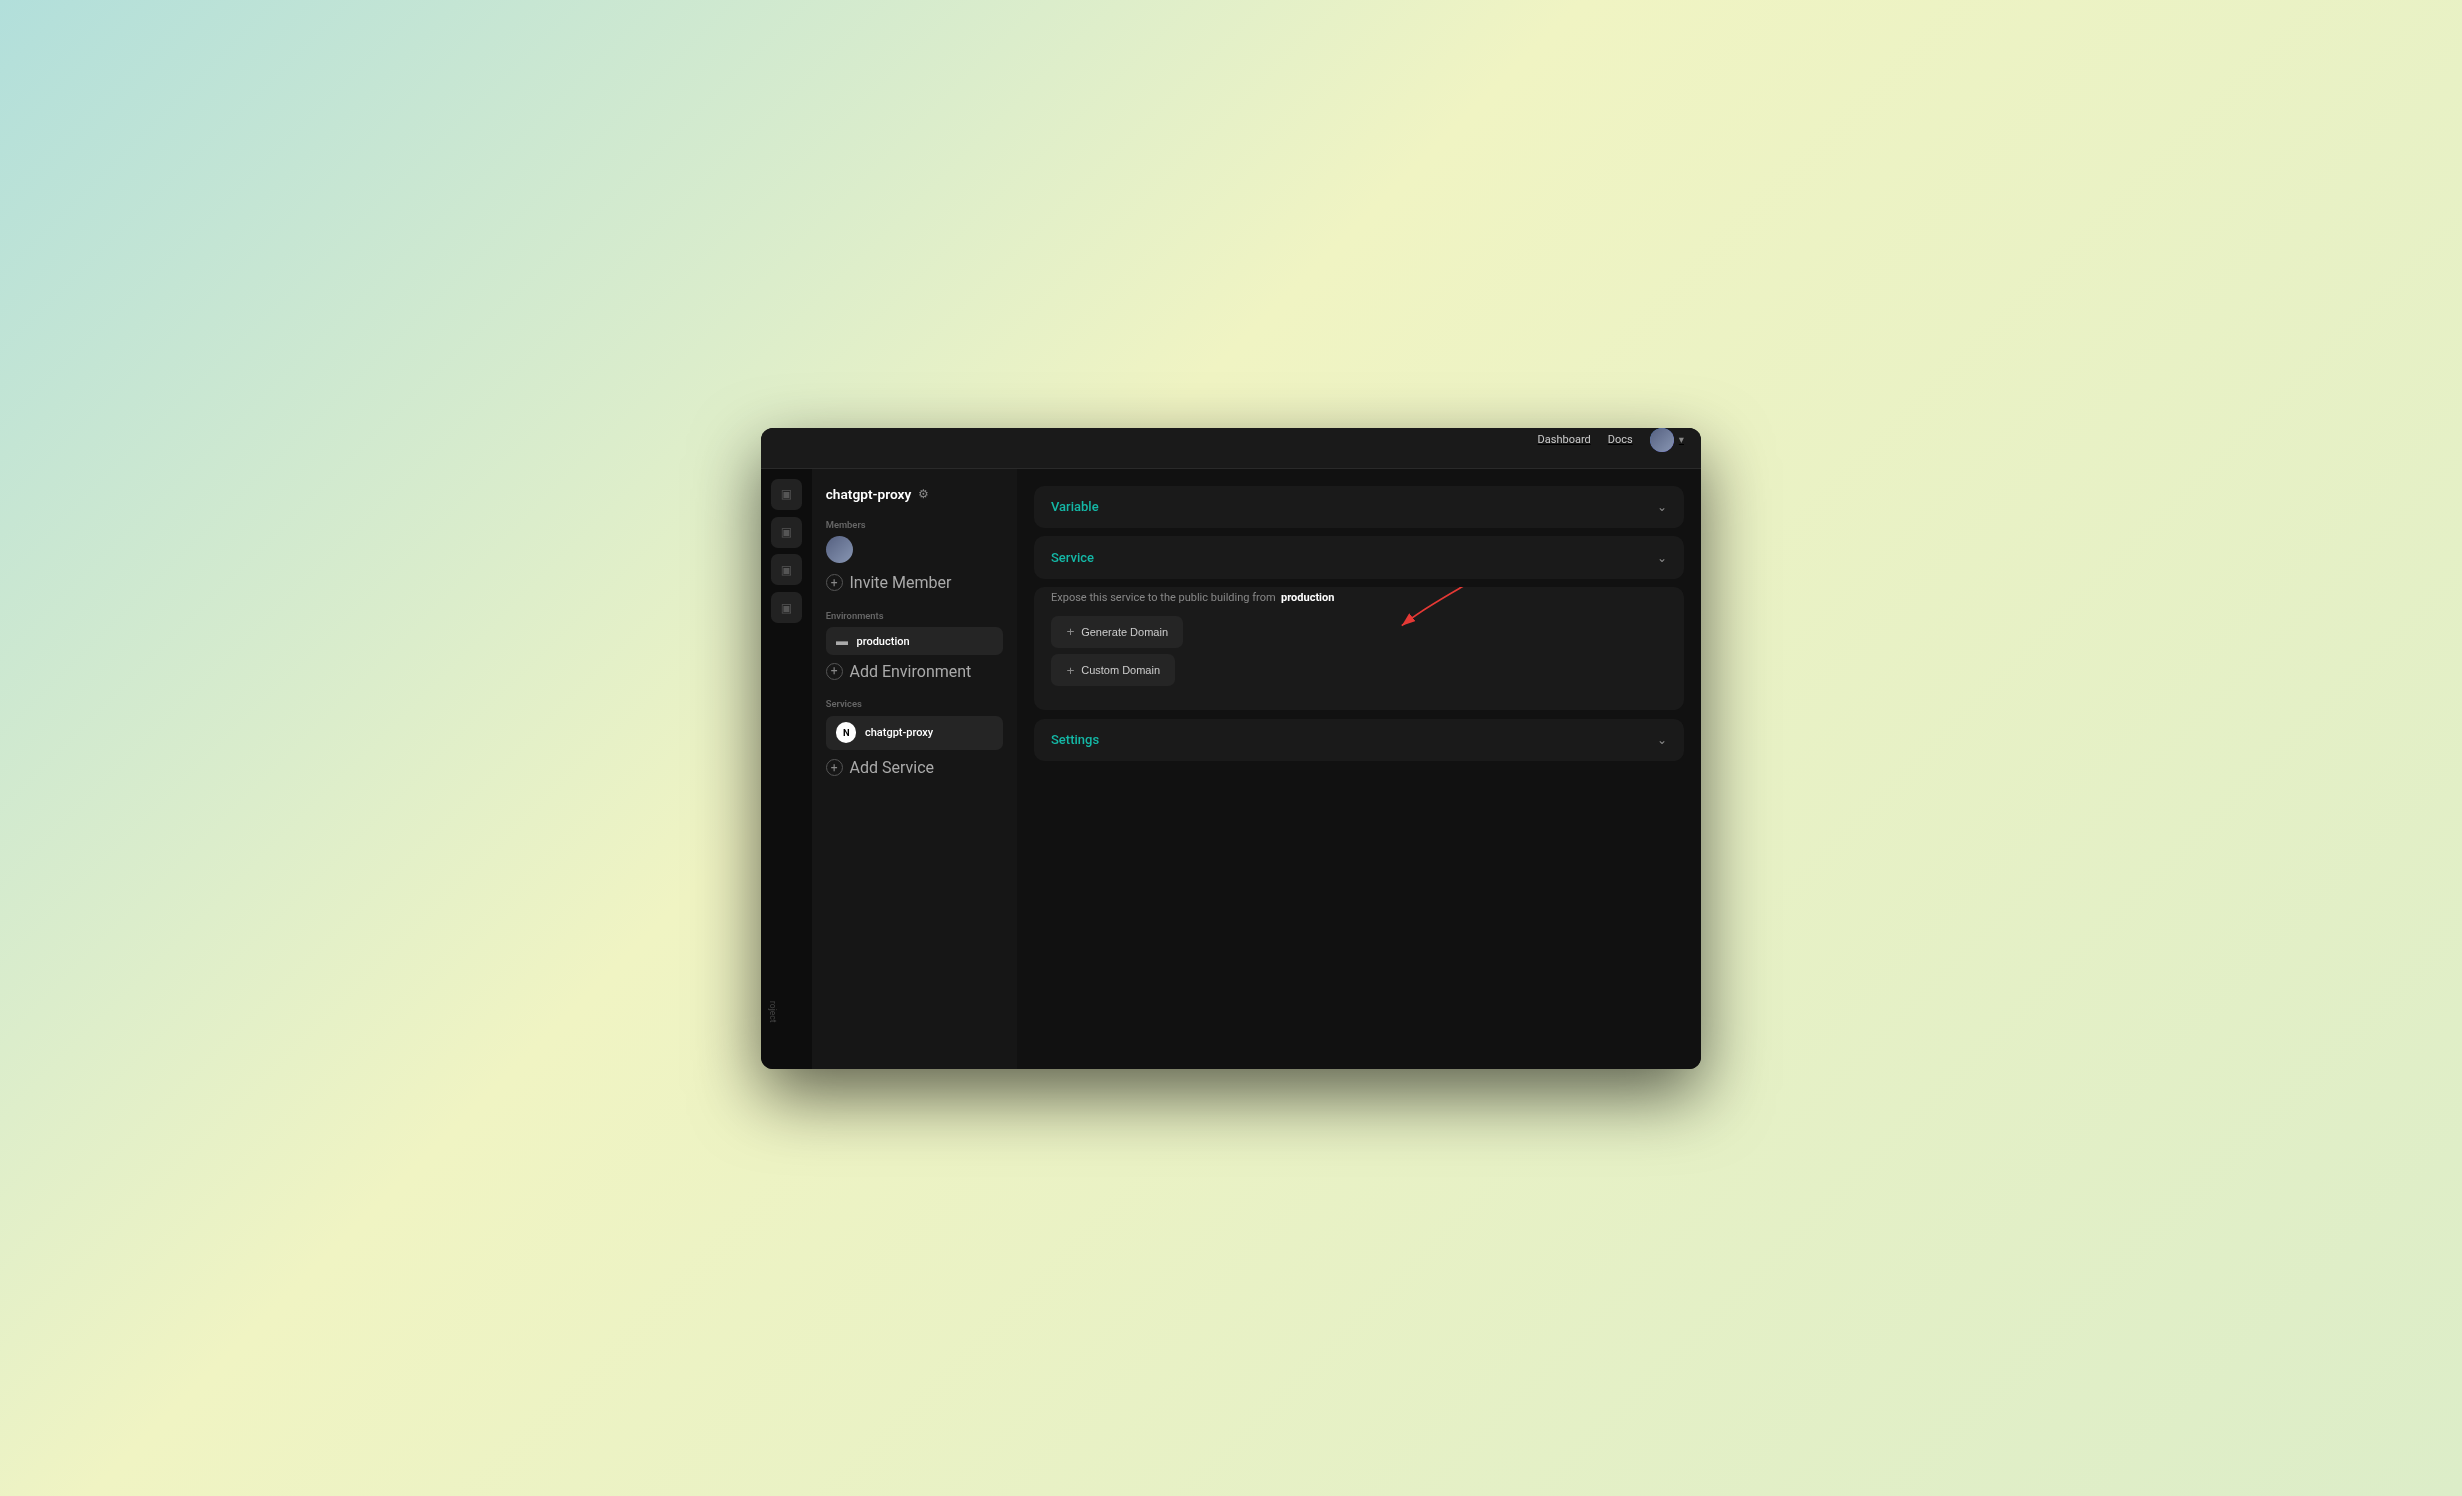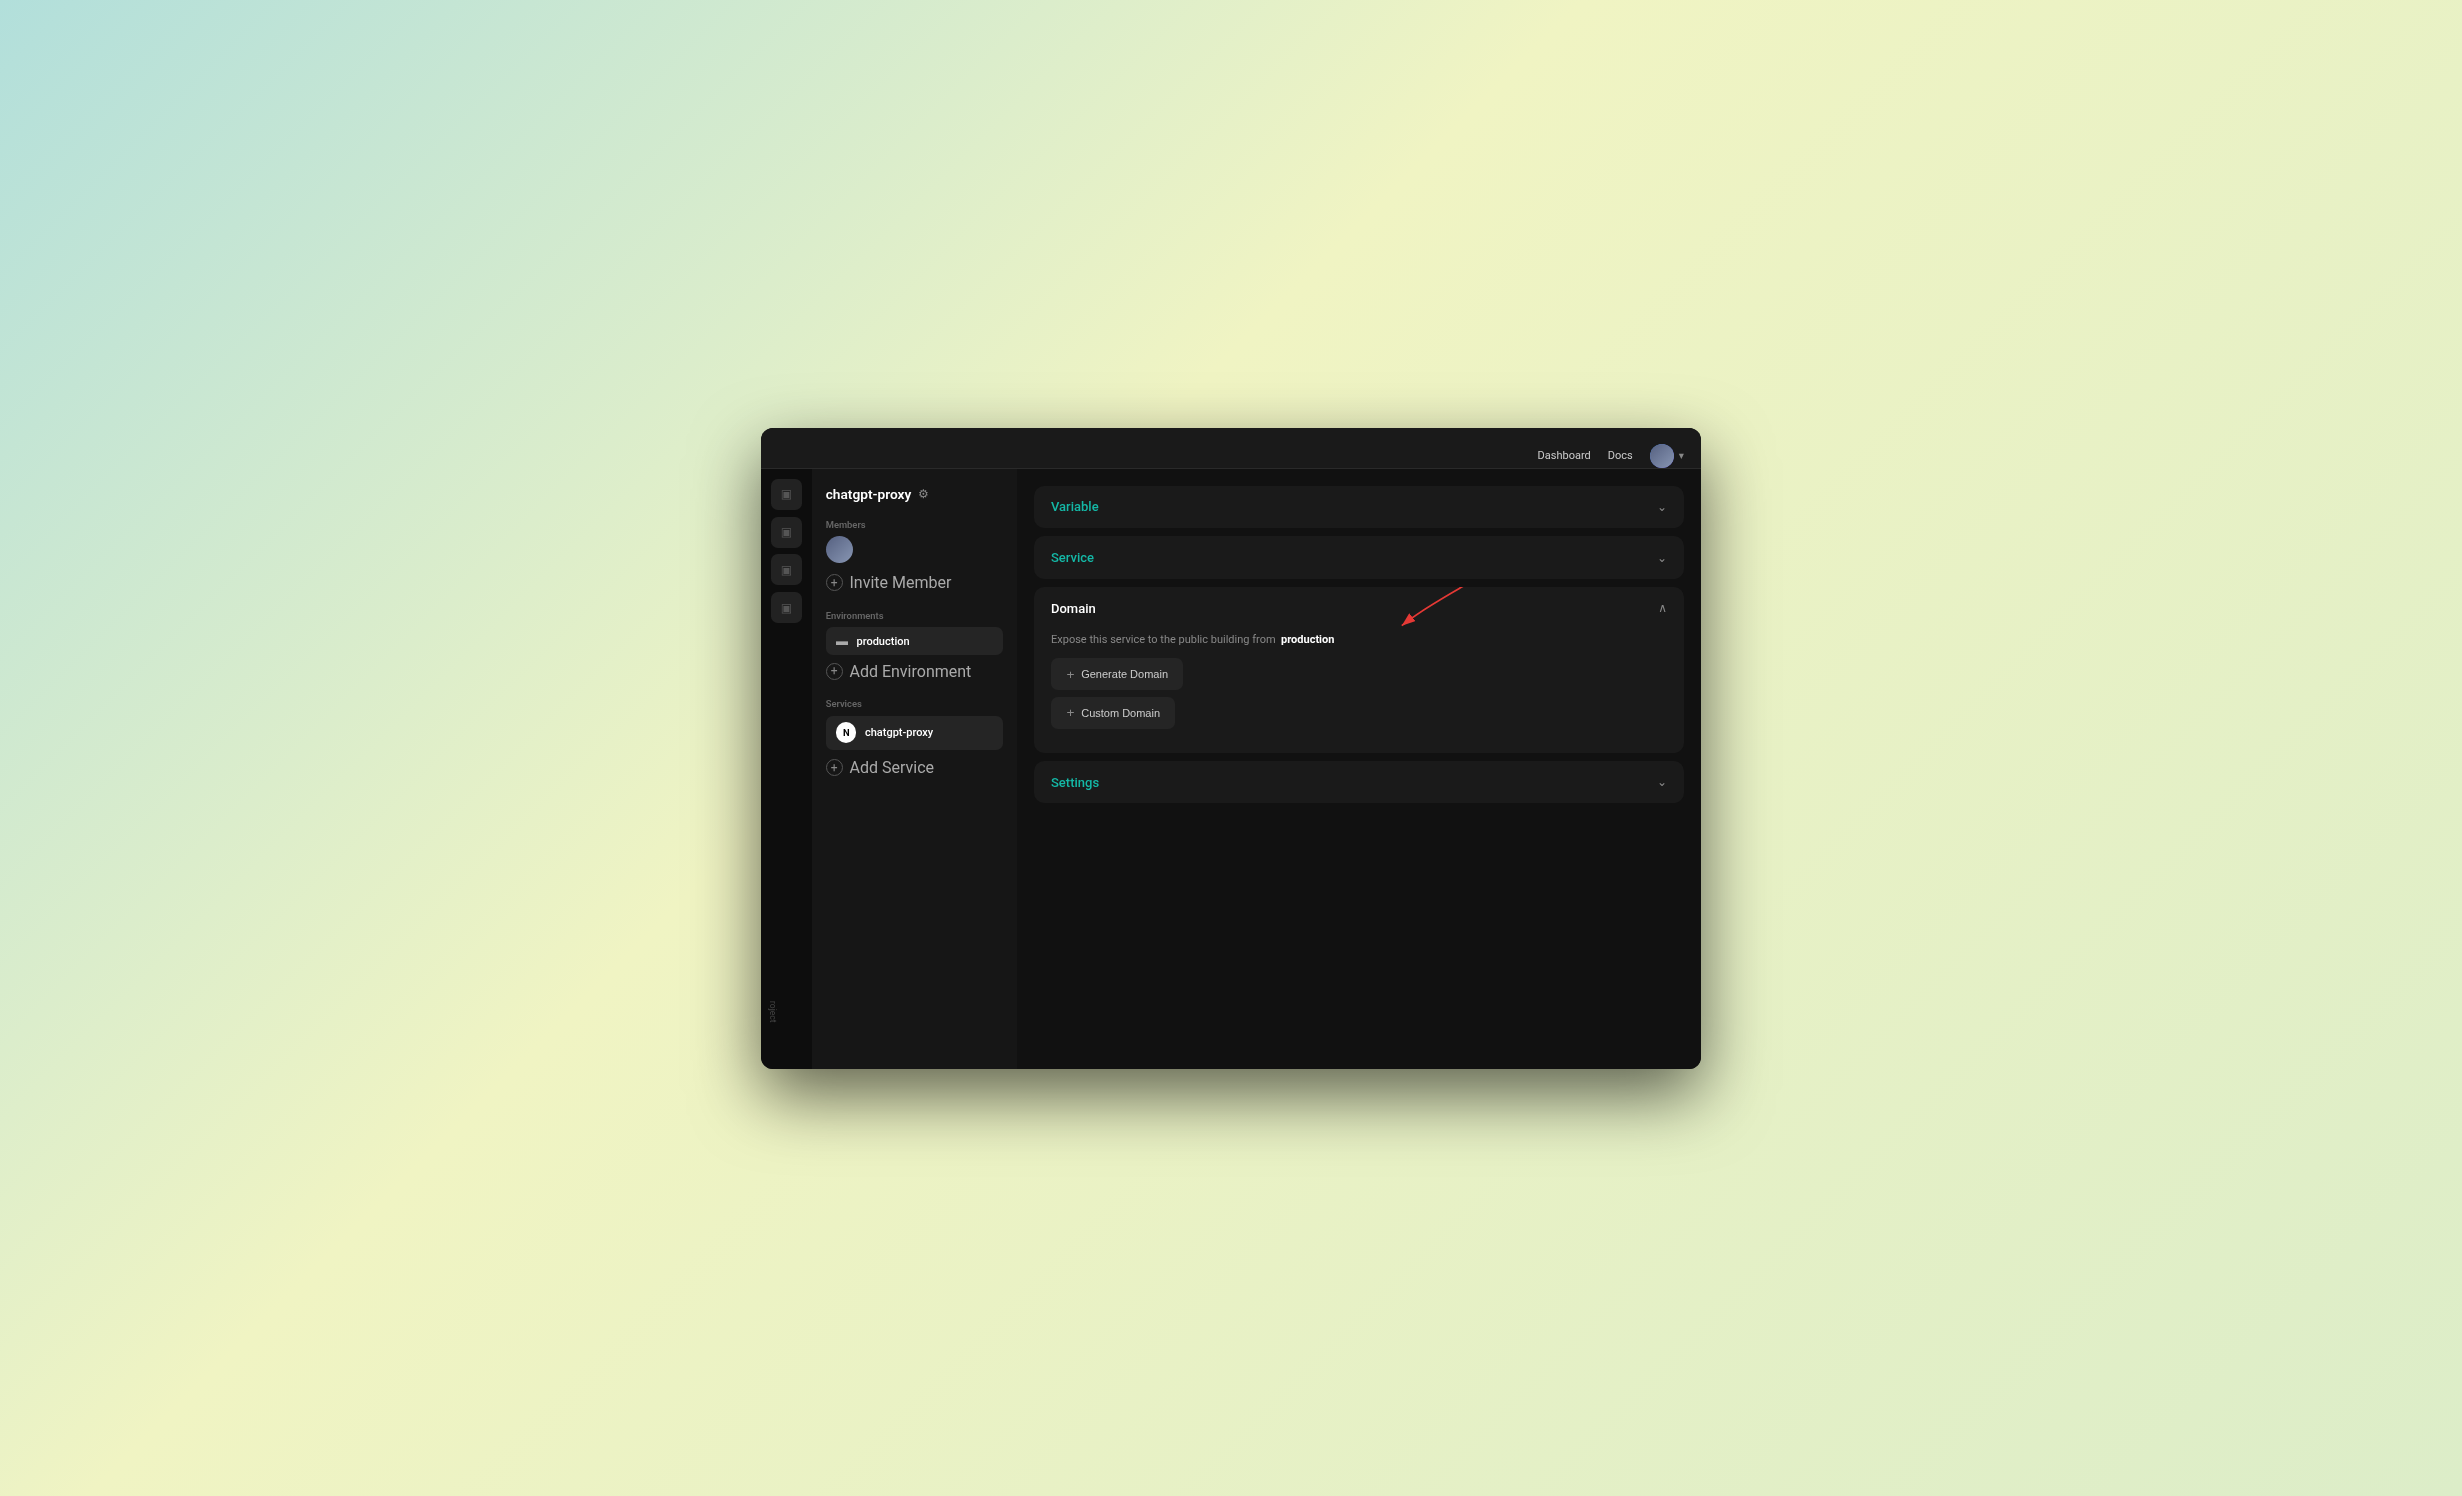--- a/index.html
+++ b/index.html
@@ -32,26 +32,27 @@
       display: flex;
       flex-direction: column;
       box-shadow: 0 26px 68px rgba(0,0,0,0.6);
     }
 
     
     .top-bar {
       height: 41px;
       background: #1a1a1a;
       display: flex;
-      align-items: flex-end;
+      align-items: flex-start;
       justify-content: flex-end;
       padding: 0 17px;
       gap: 13.7px;
       flex-shrink: 0;
       border-bottom: 0.9px solid #2a2a2a;
+      text-decoration: underline;
     }
 
     .top-bar-nav {
       display: flex;
       align-items: center;
       gap: 17px;
     }
 
     .top-bar-link {
       color: #cccccc;
@@ -524,24 +525,20 @@
 
         <svg style="position:absolute;top:-47px;left:325px;width:171px;height:103px;pointer-events:none;z-index:10;overflow:visible;" viewBox="0 0 200 120" width="171" height="103">
           <defs>
             <marker id="arrowhead" markerWidth="8" markerHeight="6" refX="8" refY="3" orient="auto">
               <polygon points="0 0, 8 3, 0 6" fill="#e53935"></polygon>
             </marker>
           </defs>
           <path d="M 180 10 C 160 40, 100 60, 50 100" stroke="#e53935" stroke-width="2" fill="none" marker-end="url(#arrowhead)"></path>
         </svg>
 
-        <div class="domain-header">
-          <span class="domain-title">Domain</span>
-          <span class="domain-expanded-chevron">∧</span>
-        </div>
         <div class="domain-body">
           <p class="domain-desc">
             <span>Expose this service to the public building from</span>
             &nbsp;<strong>production</strong>
           </p>
           <button class="domain-btn">
             <span class="domain-btn-plus">+</span>
             <span>Generate Domain</span>
           </button>
           <button class="domain-btn">

